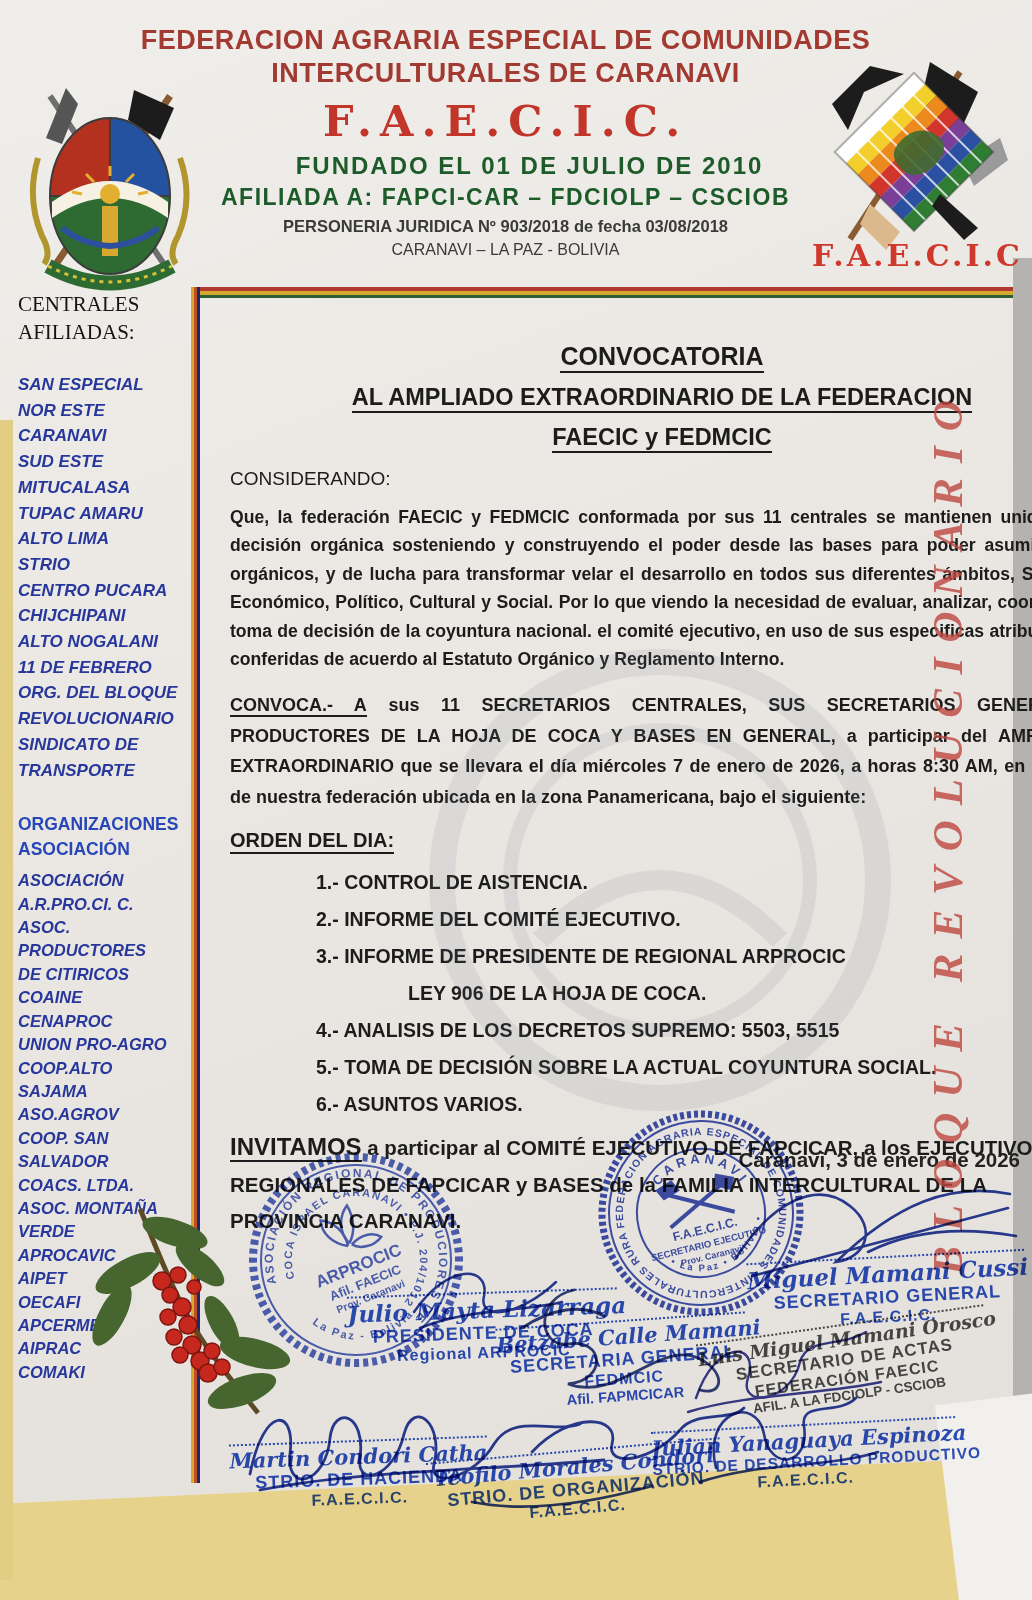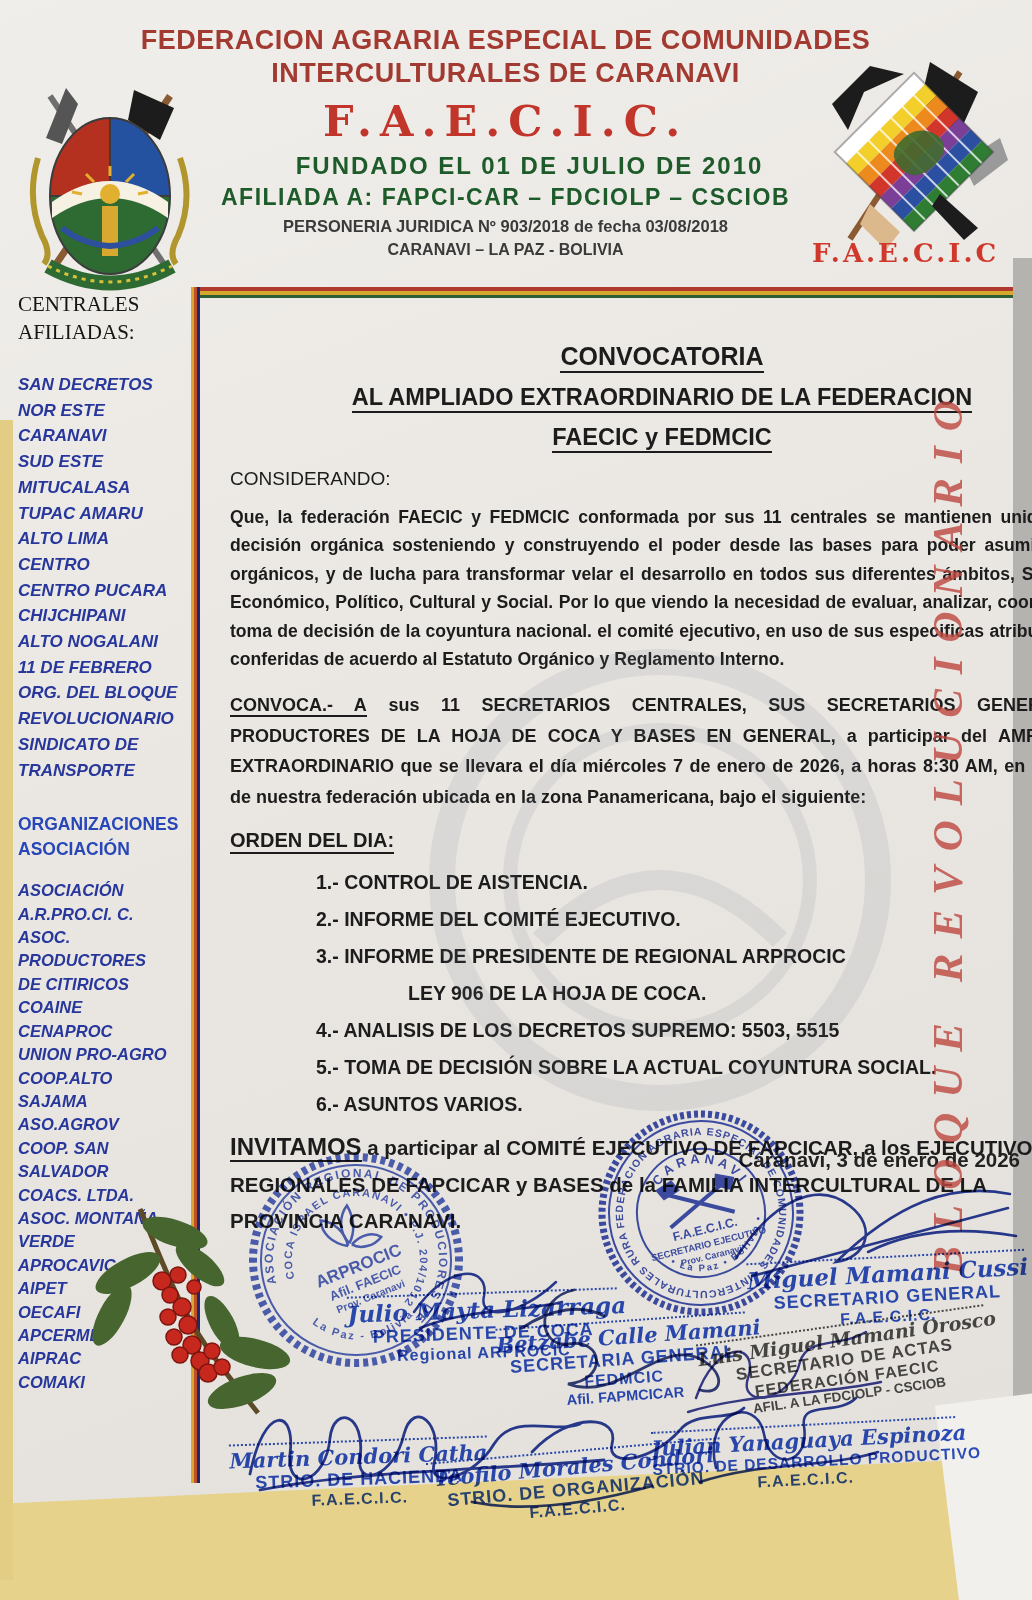--- a/index.html
+++ b/index.html
@@ -13,31 +13,31 @@
   .gray-strip-right{position:absolute;left:1013px;top:258px;width:19px;height:1190px;background:#b5b3b0;}
   .white-patch{position:absolute;left:948px;top:1398px;width:110px;height:220px;background:#f1f0ed;transform:rotate(-7deg);}
   
   .hdr{position:absolute;left:0;top:24px;width:1011px;text-align:center;}
   .hdr-line{color:#a23a31;font-size:27px;font-weight:700;letter-spacing:.5px;line-height:33px;}
   .acronym{color:#c1352a;font-family:"DejaVu Serif",serif;font-size:43px;font-weight:800;
            letter-spacing:8px;margin-top:6px;}
   .founded{color:#1d5b2a;font-size:24px;font-weight:800;letter-spacing:2px;margin-top:6px;padding-left:48px;}
   .affil{color:#1d5b2a;font-size:23px;font-weight:800;letter-spacing:1.5px;margin-top:4px;}
   .legal{color:#3a3a3a;font-size:16.5px;font-weight:600;margin-top:6px;}
-  .loc{color:#3a3a3a;font-size:16px;font-weight:700;margin-top:5px;}
+  .loc{color:#3a3a3a;font-size:16px;font-weight:400;margin-top:5px;}
   .coat{position:absolute;left:22px;top:68px;}
   .wiphala{position:absolute;left:812px;top:44px;}
   .wiphala-caption{position:absolute;left:812px;top:238px;width:210px;
-      color:#cf382a;font-family:"DejaVu Serif",serif;font-size:26px;font-weight:800;letter-spacing:3px;}
+      color:#cf382a;font-family:"DejaVu Serif",serif;font-size:30px;font-weight:800;letter-spacing:3px;}
   
   .sidebar{position:absolute;left:18px;top:290px;width:168px;}
   .side-title{font-family:Liberation Serif, serif;font-size:21px;color:#151515;line-height:28px;width:130px;}
   .side-list{margin-top:26px;color:#27379b;font-size:17px;font-weight:700;font-style:italic;line-height:25.7px;}
   .orgs-title{margin-top:29px;color:#2746b8;font-size:17.5px;font-weight:700;line-height:25px;width:150px;}
-  .orgs-list{margin-top:17px;color:#27379b;font-size:16.5px;font-weight:700;font-style:italic;line-height:23.4px;}
+  .orgs-list{margin-top:7px;color:#27379b;font-size:16.5px;font-weight:700;font-style:italic;line-height:23.4px;}
   .coca-branch{position:absolute;left:70px;top:1195px;z-index:30;}
   
   .top-stripe{position:absolute;left:192px;top:287px;width:821px;height:11px;
      background:linear-gradient(to bottom,#b0382c 0 40%,#d5a92e 40% 72%,#2e5e33 72% 100%);z-index:5;}
   .left-stripe{position:absolute;left:191px;top:287px;width:9px;height:1196px;
      background:linear-gradient(to right,#d5a92e 0 38%,#c24f2a 38% 66%,#1c2a6b 66% 100%);z-index:5;}
   
   .main{position:absolute;left:200px;top:298px;width:936px;padding:0 42px 0 30px;box-sizing:border-box;color:#1c1c1c;}
   .t1{margin-top:44px;text-align:center;font-size:25px;font-weight:800;}
   .t1 span,.t2 span,.t3 span{border-bottom:2.5px solid #1c1c1c;padding-bottom:1px;}
@@ -147,27 +147,27 @@
       <rect x="46" y="52" width="112" height="112" fill="none" stroke="rgba(60,60,60,.4)" stroke-width="2"></rect>
     </g>
     <path d="M86,100 Q104,78 126,92 Q140,104 122,122 Q104,138 90,126 Q76,112 86,100 Z" fill="#3f6b2f" opacity=".9"></path>
     <polygon points="128,150 166,184 152,196 120,162" fill="#1c1c1c"></polygon>
   </svg>
   <div class="wiphala-caption">F.A.E.C.I.C</div>
 
   <div class="sidebar">
     <div class="side-title">CENTRALES AFILIADAS:</div>
     <div class="side-list">
-      <div>SAN DECRETOS</div>
+      <div>SAN ESPECIAL</div>
       <div>NOR ESTE CARANAVI</div>
       <div>SUD ESTE</div>
       <div>MITUCALASA</div>
       <div>TUPAC AMARU</div>
       <div>ALTO LIMA</div>
-      <div>CENTRO</div>
+      <div>STRIO</div>
       <div>CENTRO PUCARA</div>
       <div>CHIJCHIPANI</div>
       <div>ALTO NOGALANI</div>
       <div>11 DE FEBRERO</div>
       <div>ORG. DEL BLOQUE</div>
       <div>REVOLUCIONARIO</div>
       <div>SINDICATO DE</div>
       <div>TRANSPORTE</div>
     </div>
     <div class="orgs-title">ORGANIZACIONES ASOCIACIÓN</div>

